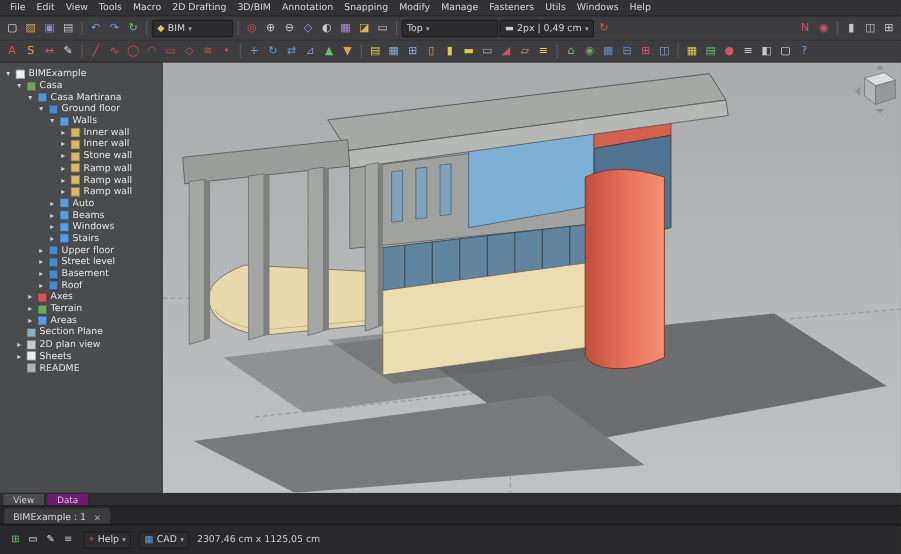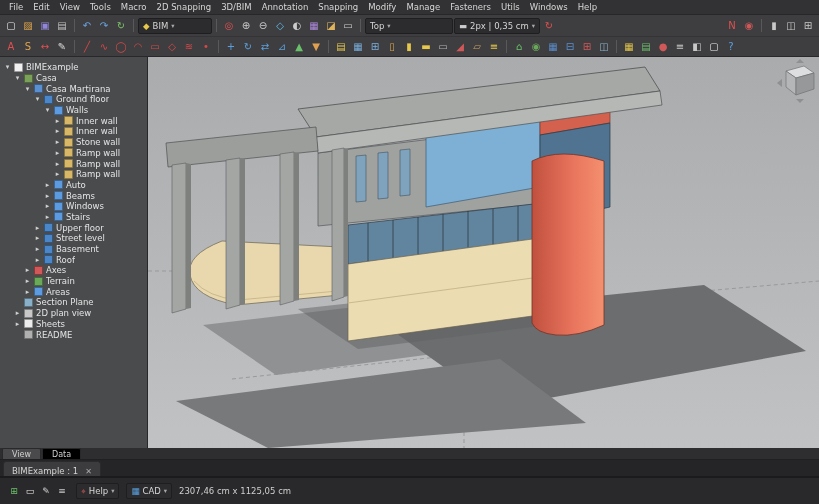--- a/index.html
+++ b/index.html
@@ -23,21 +23,21 @@
   .tree-panel { width:148px; flex:none; background:#494b4d; overflow:hidden; padding-top:5px; border-right:1px solid #28282a; }
   .tree-row { display:flex; align-items:center; height:10.7px; color:#e4e4e4; font-size:8.5px; gap:3px; white-space:nowrap; cursor:default; }
   .tree-arrow { width:7px; font-size:7px; color:#cfcfcf; text-align:center; flex:none; }
   .tree-icon { width:9px; height:9px; border-radius:1px; flex:none; border:1px solid rgba(0,0,0,.35); }
   .tree-label { overflow:hidden; text-overflow:ellipsis; }
 
   .viewport { flex:1; position:relative; min-width:0; background:#b3b5b7; }
   .viewport svg { display:block; }
 
   .viewtabs { height:12px; background:#2e2e30; display:flex; align-items:flex-end; padding-left:2px; gap:1px; border-bottom:1px solid #202022; }
-  .viewtab { font-size:8px; color:#cfcfcf; background:#000000; padding:0 9px; height:11px; display:flex; align-items:center; border:1px solid #29292b; border-bottom:none; border-radius:2px 2px 0 0; cursor:default; }
+  .viewtab { font-size:8px; color:#cfcfcf; background:#701a75; padding:0 9px; height:11px; display:flex; align-items:center; border:1px solid #29292b; border-bottom:none; border-radius:2px 2px 0 0; cursor:default; }
   .viewtab.active { background:#4a4a4c; }
 
   .doctabs { height:17px; background:#252527; display:flex; align-items:flex-end; padding-left:3px; border-bottom:1px solid #1b1b1d; }
   .doctab { display:flex; align-items:flex-end; gap:7px; background:#3c3c3e; color:#d4d4d4; font-size:8.5px; padding:0 8px; height:15px; border-radius:3px 3px 0 0; border:1px solid #2a2a2c; border-bottom:none; cursor:default; }
   .doctab .close { font-size:8px; color:#aaaaaa; }
 
   .statusbar { height:27px; background:#29292b; display:flex; align-items:center; padding:0 7px; gap:7px; color:#c4c4c4; font-size:8.5px; border-top:1px solid #1b1b1d; }
   .sb-left { flex:1; white-space:nowrap; overflow:hidden; text-overflow:ellipsis; }
   .sb-icons { display:flex; gap:2px; }
   .sb-icon { width:14px; height:14px; display:flex; align-items:center; justify-content:center; font-size:9px; border-radius:2px; cursor:default; }
@@ -47,21 +47,21 @@
 <body>
 
 <div class="app">
 
   <div class="menubar">
       <span class="menu-item">File</span>
       <span class="menu-item">Edit</span>
       <span class="menu-item">View</span>
       <span class="menu-item">Tools</span>
       <span class="menu-item">Macro</span>
-      <span class="menu-item">2D Snapping</span>
+      <span class="menu-item">2D Drafting</span>
       <span class="menu-item">3D/BIM</span>
       <span class="menu-item">Annotation</span>
       <span class="menu-item">Snapping</span>
       <span class="menu-item">Modify</span>
       <span class="menu-item">Manage</span>
       <span class="menu-item">Fasteners</span>
       <span class="menu-item">Utils</span>
       <span class="menu-item">Windows</span>
       <span class="menu-item">Help</span>
     </div>
@@ -90,21 +90,21 @@
       <span class="tb-icon" style="color: rgb(176, 139, 224);">▦</span>
       <span class="tb-icon" style="color: rgb(224, 180, 90);">◪</span>
       <span class="tb-icon" style="color: rgb(204, 204, 204);">▭</span>
       <div class="tb-sep"></div>
       <div class="combo" style="min-width: 88px;">
         <span class="combo-label">Top</span>
         <span class="arrow">▾</span>
       </div>
       <div class="combo">
         <span class="combo-ic" style="color: rgb(204, 204, 204);">▬</span>
-        <span class="combo-label">2px | 0,35 cm</span>
+        <span class="combo-label">2px | 0,49 cm</span>
         <span class="arrow">▾</span>
       </div>
       <span class="tb-icon" style="color: rgb(224, 80, 80);">↻</span>
       <div class="tb-spacer"></div>
       <span class="tb-icon" style="color: rgb(224, 80, 80);">N</span>
       <span class="tb-icon" style="color: rgb(208, 88, 88);">◉</span>
       <div class="tb-sep"></div>
       <span class="tb-icon" style="color: rgb(200, 200, 200);">▮</span>
       <span class="tb-icon" style="color: rgb(200, 200, 200);">◫</span>
       <span class="tb-icon" style="color: rgb(200, 200, 200);">⊞</span>

